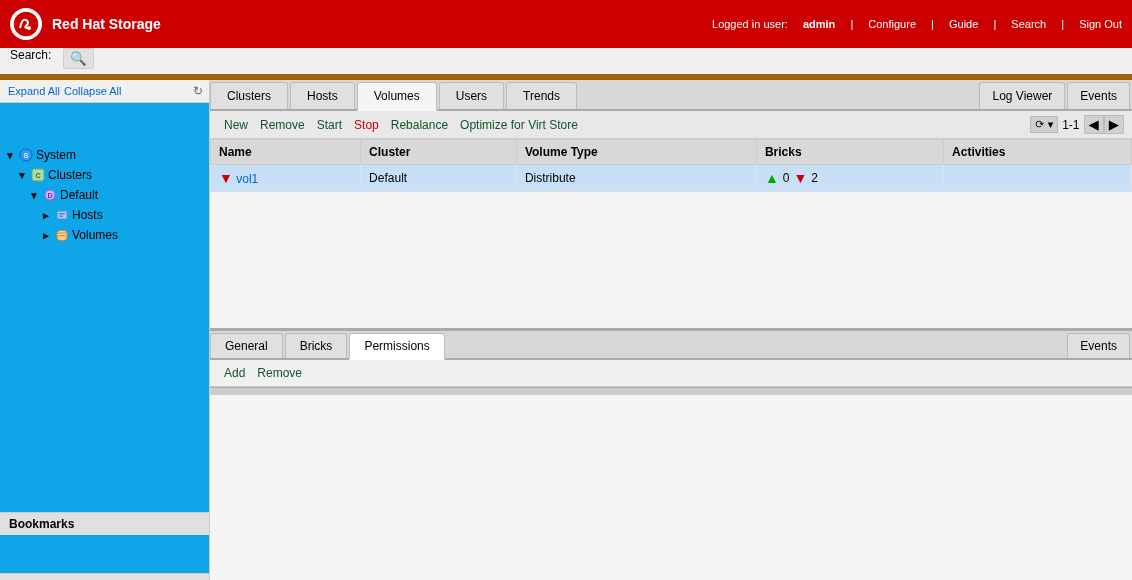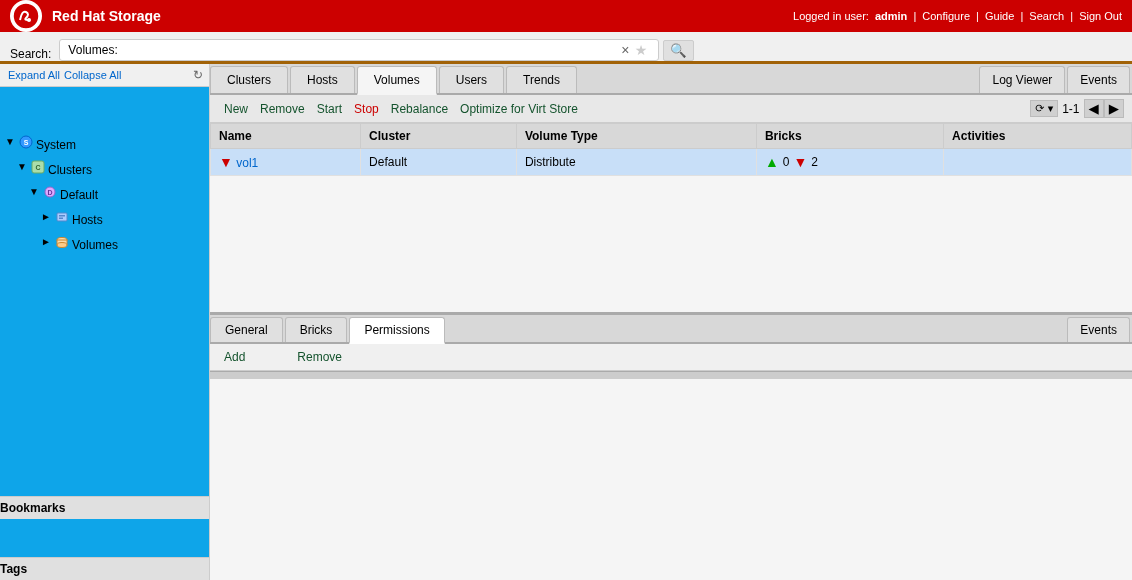--- a/index.html
+++ b/index.html
@@ -1,52 +1,52 @@
 <!DOCTYPE html>
 <html><head>
   <meta charset="utf-8">
   <style>
     * { margin: 0; padding: 0; box-sizing: border-box; }
     body { font-family: Arial, sans-serif; font-size: 12px; background: #d0d0d0; width: 1132px; height: 580px; overflow: hidden; }
 
     
-    .header { background: #cc0000; height: 32px; display: flex; align-items: center; padding: 0 10px; }
+    .header { background: #cc0000; height: 48px; display: flex; align-items: center; padding: 0 10px; }
     .header-logo { width: 32px; height: 32px; border-radius: 50%; background: #fff; display: flex; align-items: center; justify-content: center; margin-right: 10px; overflow: hidden; }
     .header-title { color: #fff; font-size: 14px; font-weight: bold; flex: 1; }
     .header-links { color: #fff; font-size: 11px; }
     .header-links a { color: #fff; text-decoration: none; }
-    .header-links span { margin: 0 3px; }
-
-    
-    .search-bar { background: #f0f0f0; height: 32px; display: flex; align-items: flex-end; padding: 0 10px; border-bottom: 3px solid #a16207; }
+    .header-links span { margin: 0 12px; }
+
+    
+    .search-bar { background: #f0f0f0; height: 32px; display: flex; align-items: flex-start; padding: 0 10px; border-bottom: 6px solid #a16207; }
     .search-label { font-size: 12px; margin-right: 8px; }
     .search-input-wrap { position: relative; flex: 1; max-width: 600px; }
     .search-input { width: 100%; padding: 3px 50px 3px 8px; border: 1px solid #ccc; border-radius: 3px; font-size: 12px; background: #fff; }
     .search-clear { position: absolute; right: 30px; top: 50%; transform: translateY(-50%); cursor: pointer; color: #666; font-size: 14px; }
     .search-star { position: absolute; right: 12px; top: 50%; transform: translateY(-50%); cursor: pointer; color: #ccc; font-size: 14px; }
     .search-btn { margin-left: 4px; background: #e0e0e0; border: 1px solid #ccc; padding: 2px 6px; cursor: pointer; border-radius: 2px; }
 
     
     .main-layout { display: flex; height: calc(580px - 64px); }
 
     
     .sidebar { width: 210px; background: #0ea5e9; border-right: 1px solid #ccc; display: flex; flex-direction: column; gap: 38px; }
     .sidebar-controls { display: flex; align-items: center; padding: 4px 6px; border-bottom: 1px solid #ccc; background: #f0f0f0; }
     .sidebar-controls button { font-size: 11px; background: none; border: none; color: #0066cc; cursor: pointer; padding: 0 2px; }
     .sidebar-controls .refresh-icon { margin-left: auto; cursor: pointer; color: #666; }
     .tree { flex: 1; overflow-y: auto; padding: 4px 0; }
     .tree-item { display: flex; align-items: center; padding: 2px 4px; cursor: pointer; white-space: nowrap; }
     .tree-arrow { width: 12px; font-size: 10px; display: inline-block; text-align: center; }
     .tree-icon { width: 16px; height: 16px; margin: 0 2px; display: inline-flex; align-items: center; justify-content: center; }
-    .tree-label { font-size: 12px; margin-top: 7px; }
+    .tree-label { font-size: 12px; }
     .indent1 { padding-left: 4px; }
     .indent2 { padding-left: 16px; }
     .indent3 { padding-left: 28px; }
     .indent4 { padding-left: 40px; }
-    .sidebar-section { padding: 4px 0; font-size: 12px; font-weight: bold; border-top: 1px solid #ccc; background: #e0e0e0; }
+    .sidebar-section { padding: 4px 9px; font-size: 12px; font-weight: bold; border-top: 1px solid #ccc; background: #e0e0e0; }
 
     
     .content { flex: 1; display: flex; flex-direction: column; background: #f5f5f5; }
 
     
     .top-tabs { display: flex; align-items: stretch; background: #d8d8d8; border-bottom: 2px solid #aaa; padding-top: 2px; }
     .top-tab { padding: 6px 16px; font-size: 12px; cursor: pointer; border: 1px solid #bbb; border-bottom: none; background: #e0e0e0; margin-right: 2px; border-radius: 3px 3px 0 0; }
     .top-tab.active { background: #f5f5f5; border-bottom: 2px solid #f5f5f5; margin-bottom: -2px; z-index: 1; }
     .top-tab-spacer { flex: 1; }
     .top-tab-right { padding: 6px 12px; font-size: 12px; cursor: pointer; border: 1px solid #bbb; border-bottom: none; background: #e0e0e0; margin-right: 2px; border-radius: 3px 3px 0 0; }
@@ -71,21 +71,21 @@
     .upper-section { flex: 1; display: flex; flex-direction: column; border-bottom: 3px solid #aaa; max-height: 220px; }
 
     
     .lower-section { display: flex; flex-direction: column; flex: 1; }
     .lower-tabs { display: flex; align-items: stretch; background: #d8d8d8; border-bottom: 2px solid #aaa; padding-top: 2px; }
     .lower-tab { padding: 5px 14px; font-size: 12px; cursor: pointer; border: 1px solid #bbb; border-bottom: none; background: #e0e0e0; margin-right: 2px; border-radius: 3px 3px 0 0; }
     .lower-tab.active { background: #fff; border-bottom: 2px solid #fff; margin-bottom: -2px; z-index: 1; }
     .lower-tab-spacer { flex: 1; }
     .lower-tab-right { padding: 5px 12px; font-size: 12px; cursor: pointer; border: 1px solid #bbb; border-bottom: none; background: #e0e0e0; margin-right: 2px; border-radius: 3px 3px 0 0; }
 
-    .lower-action-bar { display: flex; align-items: flex-start; padding: 4px 8px; background: #f0f0f0; border-bottom: 1px solid #ccc; gap: 40px; }
+    .lower-action-bar { display: flex; align-items: flex-start; padding: 4px 8px; background: #f0f0f0; border-bottom: 1px solid #ccc; }
 
     .status-red { color: #cc0000; font-weight: bold; font-size: 14px; }
     .status-green { color: #00aa00; font-weight: bold; font-size: 14px; }
     .bricks-cell { display: flex; align-items: center; gap: 4px; }
     .vol-link { color: #0066cc; text-decoration: none; cursor: pointer; }
 
     
     .user-icon-small { width: 16px; height: 16px; background: #cc6600; border-radius: 50%; display: inline-flex; align-items: center; justify-content: center; color: #fff; font-size: 8px; }
 
     .scrollbar-h { height: 8px; background: #ccc; border-top: 1px solid #aaa; }
@@ -111,25 +111,20 @@
     <a>Guide</a>
     <span> | </span>
     <a>Search</a>
     <span> | </span>
     <a>Sign Out</a>
   </div>
 </div>
 
 <div class="search-bar">
   <span class="search-label">Search:</span>
-  <div class="search-input-wrap">
-    <input class="search-input" type="text" value="Volumes:" style="">
-    <span class="search-clear">×</span>
-    <span class="search-star">★</span>
-  </div>
   <button class="search-btn">🔍</button>
 </div>
 
 <div class="main-layout">
 
   <div class="sidebar">
     <div class="sidebar-controls">
       <button class="action-btn">Expand All</button>
       <button class="action-btn">Collapse All</button>
       <span class="refresh-icon">↻</span>

